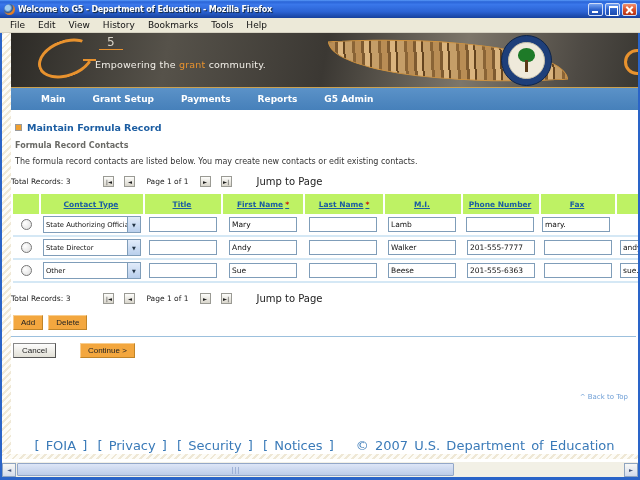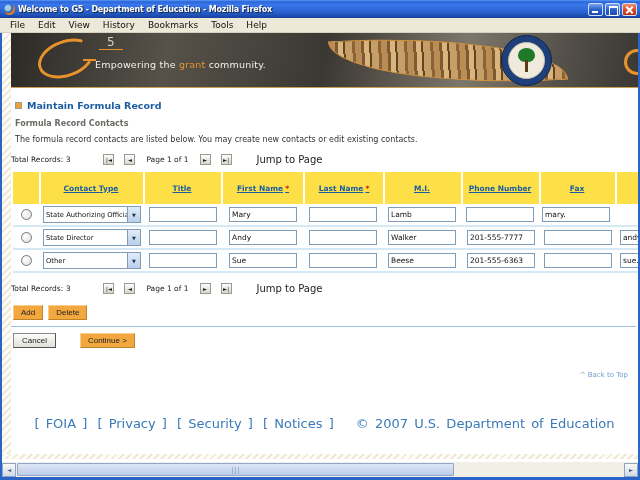--- a/index.html
+++ b/index.html
@@ -72,21 +72,21 @@
           font-size:5.5px; line-height:10px; text-align:center; color:#222; margin:0 5px; }
   .plabel { font-size:7.5px; color:#222; margin:0 6px; }
   .jump { font-size:10px; color:#222; margin-left:20px; white-space:nowrap; }
 
   
   .ctable { margin:5px 0 0 2px; width:680px; }
   .thead, .trow { display:flex; gap:2px; }
   .cell { flex-shrink:0; display:flex; align-items:center; justify-content:center; }
   .c0 { width:26px; } .c1 { width:102px; } .c2 { width:76px; } .c3 { width:80px;justify-content:center; } .c4 { width:76px; }
   .c5 { width:78px; } .c6 { width:76px; } .c7 { width:74px; } .c8 { width:74px; }
-  .thead .cell { background:#fde047; height:32px; }
+  .thead .cell { background:#bef264; height:20px; }
   .hlink { color:#1b5da2; font-size:7.5px; font-weight:bold; text-decoration:underline; white-space:nowrap; }
   .req { color:#cc1100; margin-left:2px; }
   .trow { height:23px; border-bottom:2px solid #d5e8f5; }
   .trow:first-of-type { border-top:1px solid #d5e8f5; }
   .radio { width:11px; height:11px; border:1px solid #777; border-radius:50%; background:radial-gradient(circle at 35% 35%,#fff,#dcdcdc); }
   .tin { width:68px; height:15px; border:1px solid #7f9db9; font-size:7.5px; padding:0 2px; font-family:"DejaVu Sans",sans-serif; color:#111; }
   .sel { width:98px; height:17px; border:1px solid #7f9db9; background:#fff; display:flex; align-items:center; }
   .sel-text { flex:1; font-size:6.8px; color:#111; padding-left:2px; white-space:nowrap; overflow:hidden; }
   .sel-btn { width:13px; height:15px; background:linear-gradient(180deg,#e2ecfa,#b9cfec); border-left:1px solid #7f9db9;
              font-size:5px; color:#234; display:flex; align-items:center; justify-content:center; }
@@ -159,20 +159,27 @@
         <span class="swoosh"></span>
         <span class="seal">
           <span class="seal-inner">
             <span class="seal-tree"></span>
             <span class="seal-trunk"></span>
           </span>
         </span>
         <span class="right-arc"></span>
       </div>
 
+      <div class="nav">
+        <span class="nav-item">Main</span>
+        <span class="nav-item">Grant Setup</span>
+        <span class="nav-item">Payments</span>
+        <span class="nav-item">Reports</span>
+        <span class="nav-item">G5 Admin</span>
+      </div>
 
       <div class="page">
         <div class="ptitle-row">
           <span class="ptitle-icon"></span>
           <span class="ptitle">Maintain Formula Record</span>
         </div>
         <div class="section-title">Formula Record Contacts</div>
         <div class="desc">The formula record contacts are listed below. You may create new contacts or edit existing contacts.</div>
 
         <div class="pagrow">

